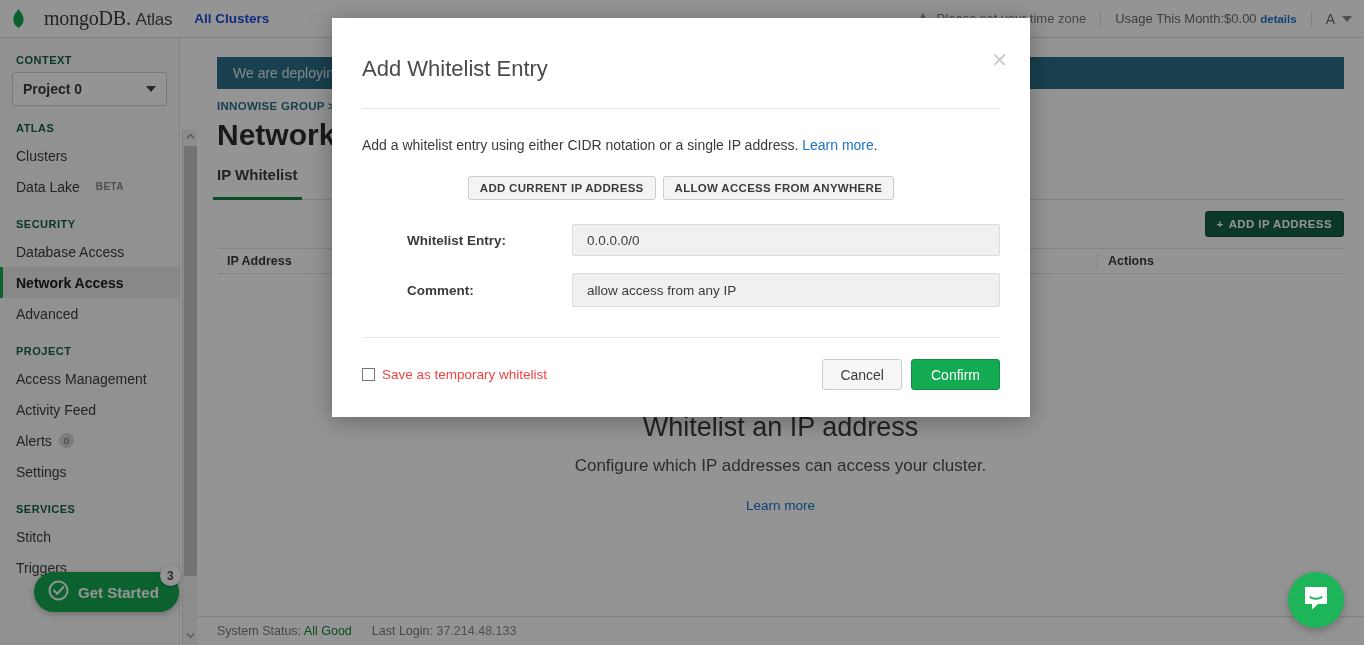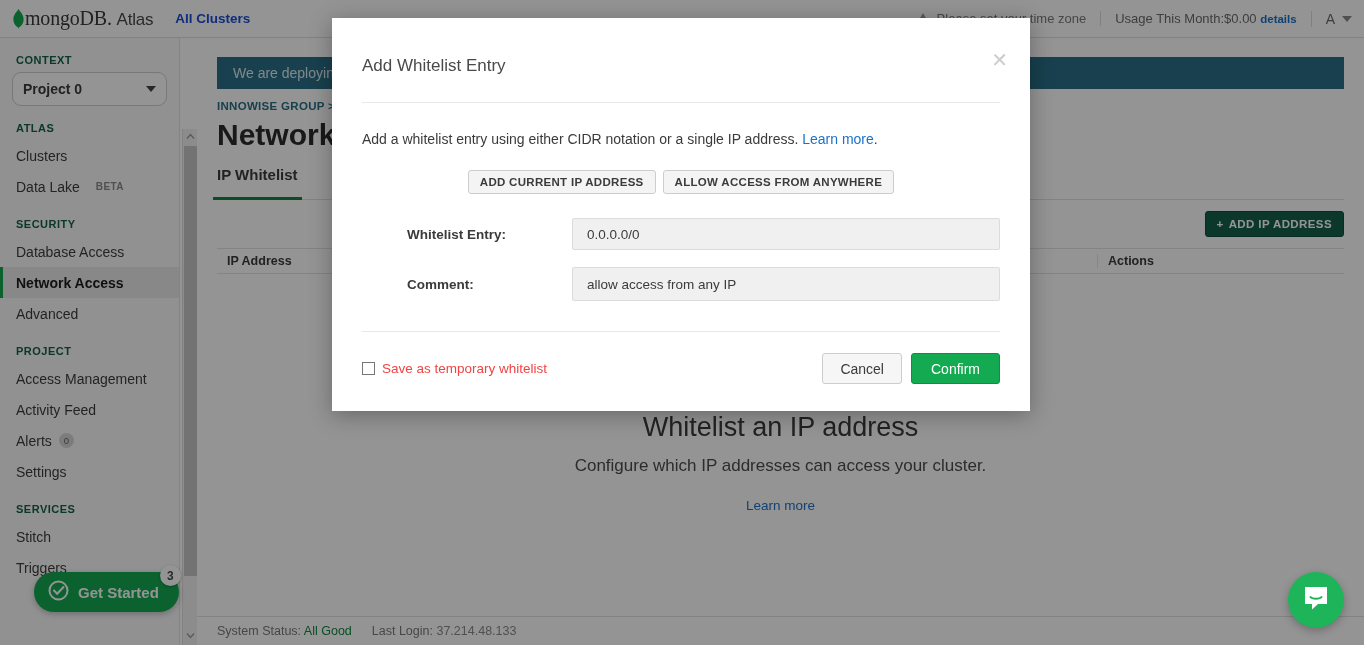--- a/index.html
+++ b/index.html
@@ -28,21 +28,21 @@
 
   
   .topnav {
     position: absolute; top: 0; left: 0; right: 0; height: 38px;
     background: #fff;
     border-bottom: 1px solid #e0e0e0;
     display: flex; align-items: center;
     padding: 0 12px;
     z-index: 3;
   }
-  .logo-wrap { display: flex; align-items: center; gap: 0; }
+  .logo-wrap { display: flex; align-items: center; gap: 19px; }
   .leaf { width: 13px; height: 20px; position: relative; }
   .leaf svg { display: block; }
   .logo-text {
     font-family: "Liberation Serif", serif;
     font-size: 20px; color: #3b3b3b; letter-spacing: -0.2px;
   }
   .logo-text .atl {
     font-family: "Liberation Sans", sans-serif;
     font-size: 17px; color: #4a4a4a;
   }
@@ -65,21 +65,21 @@
     padding-top: 16px;
     z-index: 2;
   }
   .sec-label {
     font-size: 11px; font-weight: bold; color: #136149;
     letter-spacing: 0.5px; padding: 0 16px; margin: 16px 0 6px;
   }
   .sec-label.first { margin-top: 0; }
   .ctx-select {
     margin: 6px 12px 0; height: 34px;
-    border: 1px solid #cfcfcf; border-radius: 9px;
+    border: 1px solid #cfcfcf; border-radius: 3px;
     background: #fff;
     display: flex; align-items: center; padding: 0 10px;
     font-size: 14px; font-weight: bold; color: #3b3b3b; gap: 31px;
   }
   .ctx-select .caret-dn { margin-left: auto; border-top-color: #444; }
   .nav-item {
     height: 31px; display: flex; align-items: center;
     padding: 0 16px; font-size: 14px; color: #3d3d3d;
     position: relative;
   }
@@ -234,21 +234,21 @@
     background: #fff;
     box-shadow: 0 4px 22px rgba(0,0,0,0.3);
     z-index: 70;
     padding: 0 30px 0;
   }
   .modal-close {
     position: absolute; right: 22px; top: 32px;
     font-size: 20px; color: #ccc; line-height: 1;
   }
   .modal-title {
-    font-size: 17px; color: #4a4a4a; font-weight: normal;
+    font-size: 22px; color: #4a4a4a; font-weight: normal;
     padding: 38px 0 26px;
     border-bottom: 1px solid #e8e8e8;
   }
   .modal-desc {
     font-size: 14px; color: #3b3b3b; padding: 28px 0 0;
   }
   .modal-desc a { color: #1a73c7; text-decoration: none; }
   .quick-btns { display: flex; gap: 7px; padding: 23px 0 0; justify-content: center; }
   .qbtn {
     background: #f4f4f4; border: 1px solid #cdcdcd; border-radius: 3px;

